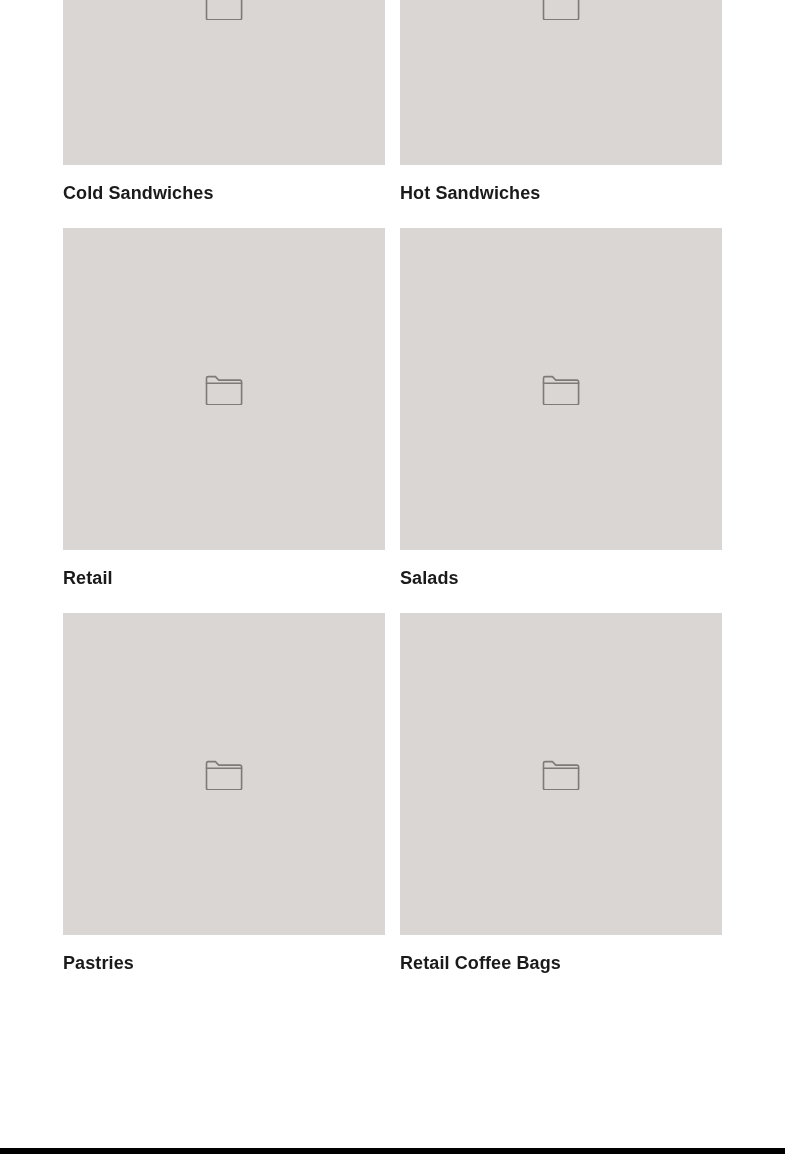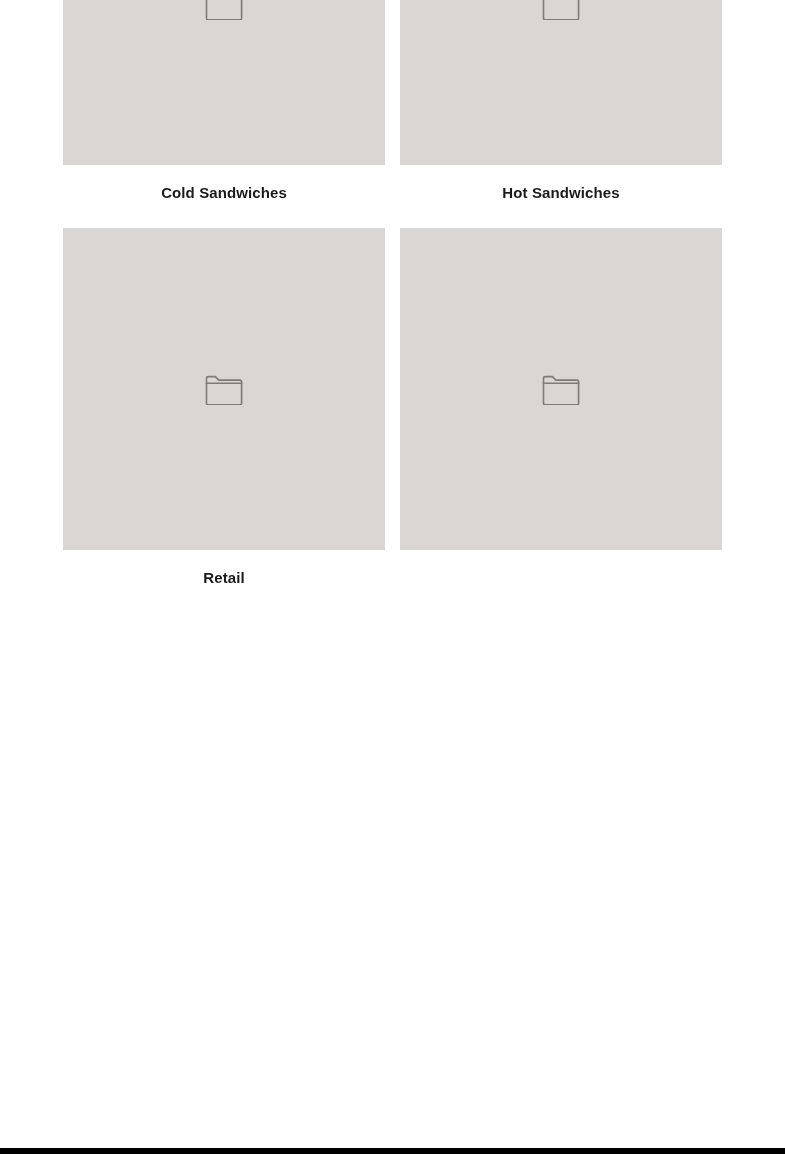--- a/index.html
+++ b/index.html
@@ -74,22 +74,21 @@
   .folder-icon rect {
     fill: none;
     stroke: #7d7a78;
     stroke-width: 1.6;
     stroke-linejoin: round;
     stroke-linecap: round;
   }
 
   .card-label {
     margin-top: 18px;
-    text-align: center;
-    font-size: 15px;
+    font-size: 18px;
     font-weight: bold;
     color: #1a1a1a;
     letter-spacing: 0.1px;
     line-height: 20px;
     width: 322px;
   }
 
   
   .bottom-bar {
     position: absolute;
@@ -142,21 +141,45 @@
         <div class="card-label">Retail</div>
       </div>
 
       <div class="card">
         <div class="card-thumb">
           <svg class="folder-icon" viewBox="0 0 38 31">
             <path d="M1.5 29.2 V4.2 a1.6 1.6 0 0 1 1.6-1.6 h7.3 l3.4 3.5 h21.2 a1.6 1.6 0 0 1 1.6 1.6 v21.5 a1.6 1.6 0 0 1 -1.6 1.6 H3.1 a1.6 1.6 0 0 1 -1.6 -1.6 Z"></path>
             <path d="M1.5 9.3 H36.6"></path>
           </svg>
         </div>
+        <div class="card-label">Salads</div>
       </div>
 
     </div>
 
+    <div class="grid-row">
+
+      <div class="card">
+        <div class="card-thumb">
+          <svg class="folder-icon" viewBox="0 0 38 31">
+            <path d="M1.5 29.2 V4.2 a1.6 1.6 0 0 1 1.6-1.6 h7.3 l3.4 3.5 h21.2 a1.6 1.6 0 0 1 1.6 1.6 v21.5 a1.6 1.6 0 0 1 -1.6 1.6 H3.1 a1.6 1.6 0 0 1 -1.6 -1.6 Z"></path>
+            <path d="M1.5 9.3 H36.6"></path>
+          </svg>
+        </div>
+        <div class="card-label">Pastries</div>
+      </div>
+
+      <div class="card">
+        <div class="card-thumb">
+          <svg class="folder-icon" viewBox="0 0 38 31">
+            <path d="M1.5 29.2 V4.2 a1.6 1.6 0 0 1 1.6-1.6 h7.3 l3.4 3.5 h21.2 a1.6 1.6 0 0 1 1.6 1.6 v21.5 a1.6 1.6 0 0 1 -1.6 1.6 H3.1 a1.6 1.6 0 0 1 -1.6 -1.6 Z"></path>
+            <path d="M1.5 9.3 H36.6"></path>
+          </svg>
+        </div>
+        <div class="card-label">Retail Coffee Bags</div>
+      </div>
+
+    </div>
 
   </div>
 </div>
 
 <div class="bottom-bar"></div>
 
 </body></html>

